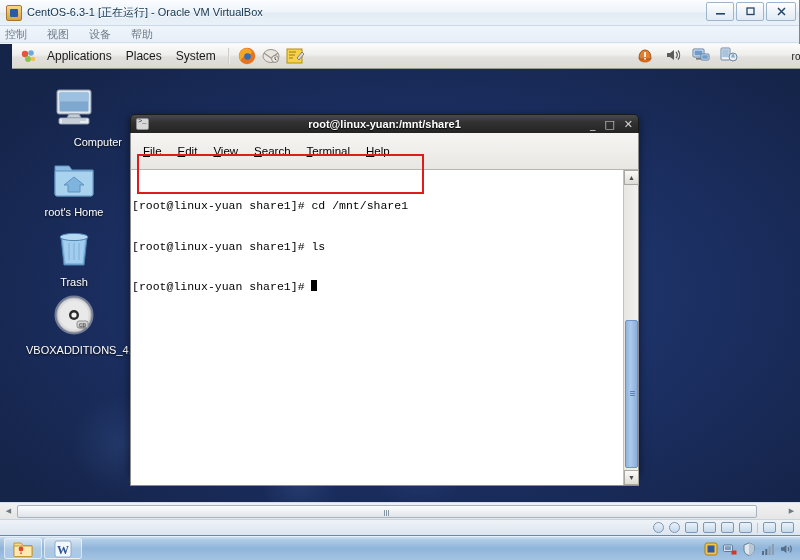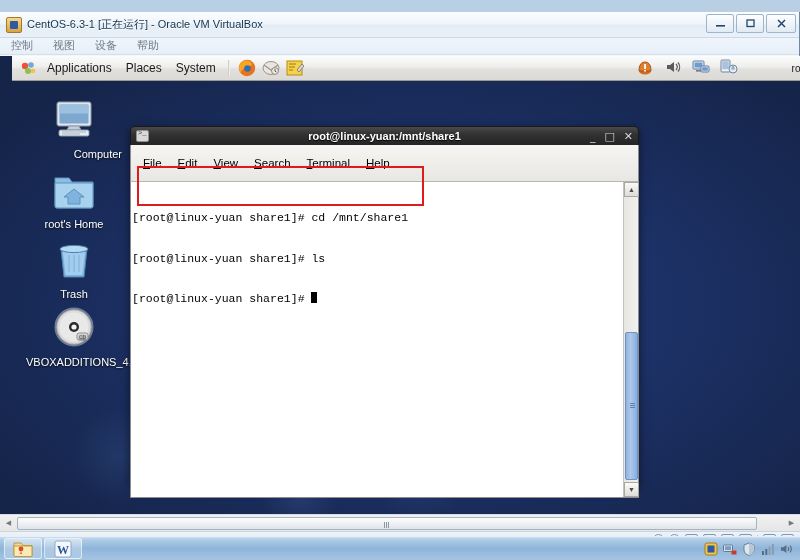--- a/index.html
+++ b/index.html
@@ -8,21 +8,21 @@
     overflow: hidden;
     font-family: "Liberation Sans", sans-serif;
     background: #b9cfe4;
   }
 
   
   #vbox-window {
     position: absolute; left: 0; top: 0; width: 800px; height: 536px;
     background: linear-gradient(#f4f8fc, #e4edf6);
     border: 1px solid #6b89a8;
-    border-top: none; border-left: none; margin-top: 12px;
+    border-top: none; border-left: none;
   }
 
   
   #vbox-titlebar {
     position: relative; height: 26px;
     background: linear-gradient(#fbfdff 0%, #eef4fa 48%, #e3ecf5 52%, #eaf1f8 100%);
     border-bottom: 1px solid #cbd9e6;
     display: flex; align-items: center;
   }
   #vbox-icon {
@@ -45,22 +45,22 @@
     background: linear-gradient(#fdfeff, #e1eaf4);
     border: 1px solid #9db6cd; border-radius: 2px;
     display: flex; align-items: center; justify-content: center;
     font-size: 10px; color: #23456b; line-height: 1;
   }
   .wincaption.close { width: 30px; }
   .wincaption svg { display: block; }
 
   
   #vbox-menubar {
-    height: 17px; display: flex; gap: 0;
-    padding-left: 11px;
+    height: 17px; display: flex; align-items: center; gap: 0;
+    padding-left: 5px;
     background: linear-gradient(#eff5fb, #e6eef7);
     border-bottom: 1px solid #d3e0ec;
   }
   .vbox-menu-item {
     font-size: 11px; color: #6d7c8a; padding: 0 10px 0 0; margin-right: 10px;
     white-space: nowrap;
   }
 
   
   #guest-screen {

